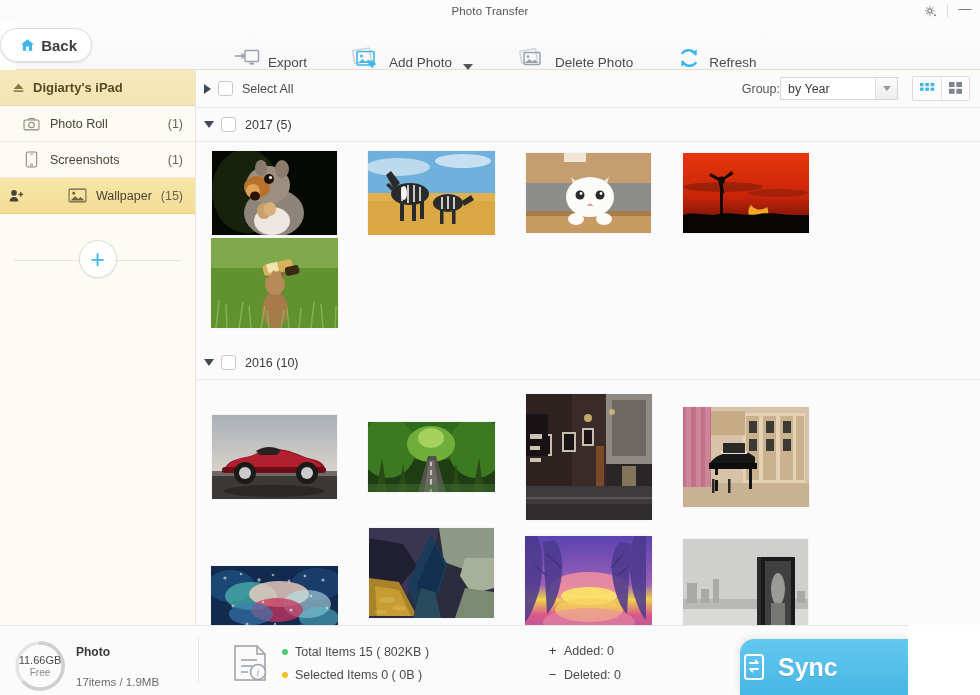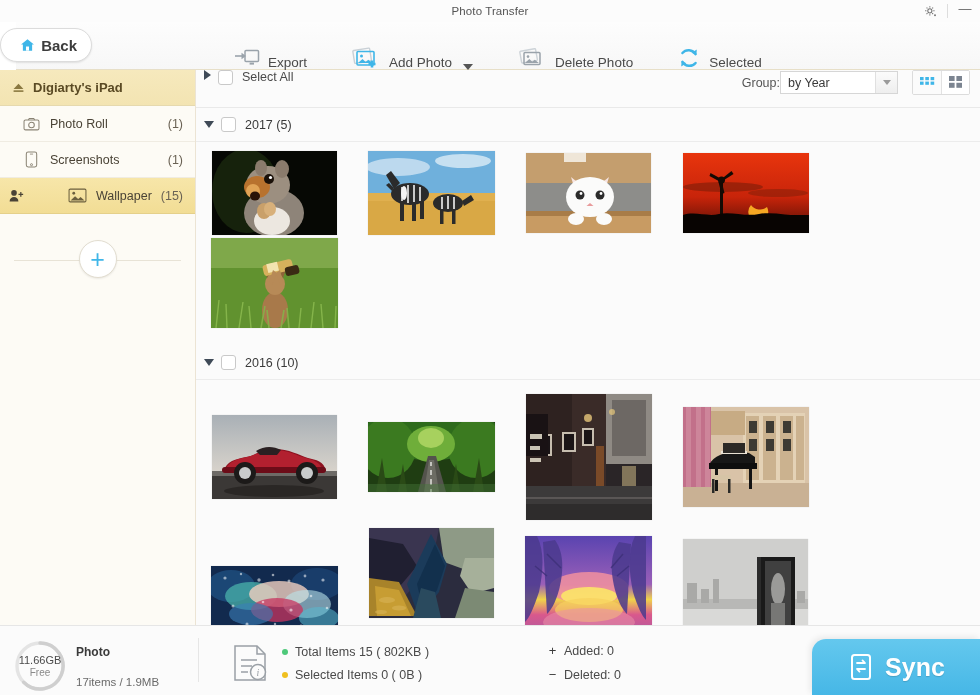--- a/index.html
+++ b/index.html
@@ -117,21 +117,21 @@
   }
   .plus-glyph { color: #3fb6e8; font-size: 25px; line-height: 1; font-weight: 300; }
 
   
   .content {
     position: absolute; left: 196px; top: 70px; width: 784px; height: 555px;
     background: #fbfbfb;
     overflow: hidden;
   }
   .content-bar {
-    height: 38px; display: flex; align-items: flex-start;
+    height: 38px; display: flex; align-items: center;
     border-bottom: 1px solid #e9e9e9;
     background: #fbfbfb; padding: 0 10px 0 8px;
   }
   .tri-right {
     width: 0; height: 0; margin-right: 7px;
     border-top: 5px solid transparent; border-bottom: 5px solid transparent;
     border-left: 7px solid #3f4a57; cursor: pointer;
   }
   .cb-check {
     width: 15px; height: 15px; border: 1px solid #c9c9c9; border-radius: 3px;
@@ -189,21 +189,21 @@
     margin-bottom: 0; cursor: pointer;
   }
   .thumb-cell.tall { height: 142px; }
   .thumb {
     display: block;
     box-shadow: 0 0 1px rgba(0,0,0,.18);
   }
 
   
   .statusbar {
-    position: absolute; left: 0; bottom: 0; width: 980px; height: 70px;
+    position: absolute; left: 0; bottom: 0; width: 908px; height: 70px;
     background: #fbfbfb; border-top: 1px solid #e6e6e6;
   }
   .sb-storage {
     position: absolute; left: 14px; top: 14px;
     display: flex; align-items: center; gap: 10px;
   }
   .ring-wrap { position: relative; width: 52px; height: 52px; }
   .ring-text {
     position: absolute; inset: 0; display: flex; flex-direction: column;
     align-items: center; justify-content: center; line-height: 1.1;
@@ -232,21 +232,21 @@
     display: flex; flex-direction: column; gap: 9px;
   }
   .sb-count-line { display: flex; align-items: center; gap: 7px; }
   .sign { font-size: 13px; color: #3a3a3a; width: 9px; text-align: center; }
 
   .sync-btn {
     position: absolute; right: 0px; bottom: 0px;
     width: 168px; height: 56px;
     background: linear-gradient(to bottom, #64c8ee 0%, #46b7e6 100%);
     border-top-left-radius: 14px;
-    display: flex; align-items: center; justify-content: center; gap: 10px;
+    display: flex; align-items: center; gap: 10px;
     cursor: pointer;
     box-shadow: -2px -2px 6px rgba(0,0,0,.08);
   }
   .sync-label {
     font-size: 25px; font-weight: bold; color: #fff;
     text-shadow: 0 1px 1px rgba(0,0,0,.15);
   }
 </style>
 </head>
 <body>
@@ -318,21 +318,21 @@
         <span class="tb-label">Delete Photo</span>
       </div>
 
       <div class="tb-item">
         <svg width="24" height="24" viewBox="0 0 24 24">
           <path d="M18.5 8.2A8 8 0 0 0 5.4 7.1" fill="none" stroke="#3fb6e8" stroke-width="2.4" stroke-linecap="round"></path>
           <path d="M5.5 15.8a8 8 0 0 0 13.1 1.1" fill="none" stroke="#3fb6e8" stroke-width="2.4" stroke-linecap="round"></path>
           <path d="M19.8 3.6l-.4 5.4-4.9-2.2z" fill="#3fb6e8"></path>
           <path d="M4.2 20.4l.4-5.4 4.9 2.2z" fill="#3fb6e8"></path>
         </svg>
-        <span class="tb-label">Selected</span>
+        <span class="tb-label">Refresh</span>
       </div>
 
     </div>
   </div>
 
   <div class="sidebar">
 
     <div class="device-row">
       <svg class="eject-ico" width="13" height="12" viewBox="0 0 14 12">
         <path d="M7 1.5L12.3 7H1.7z" fill="#8a7840"></path>

